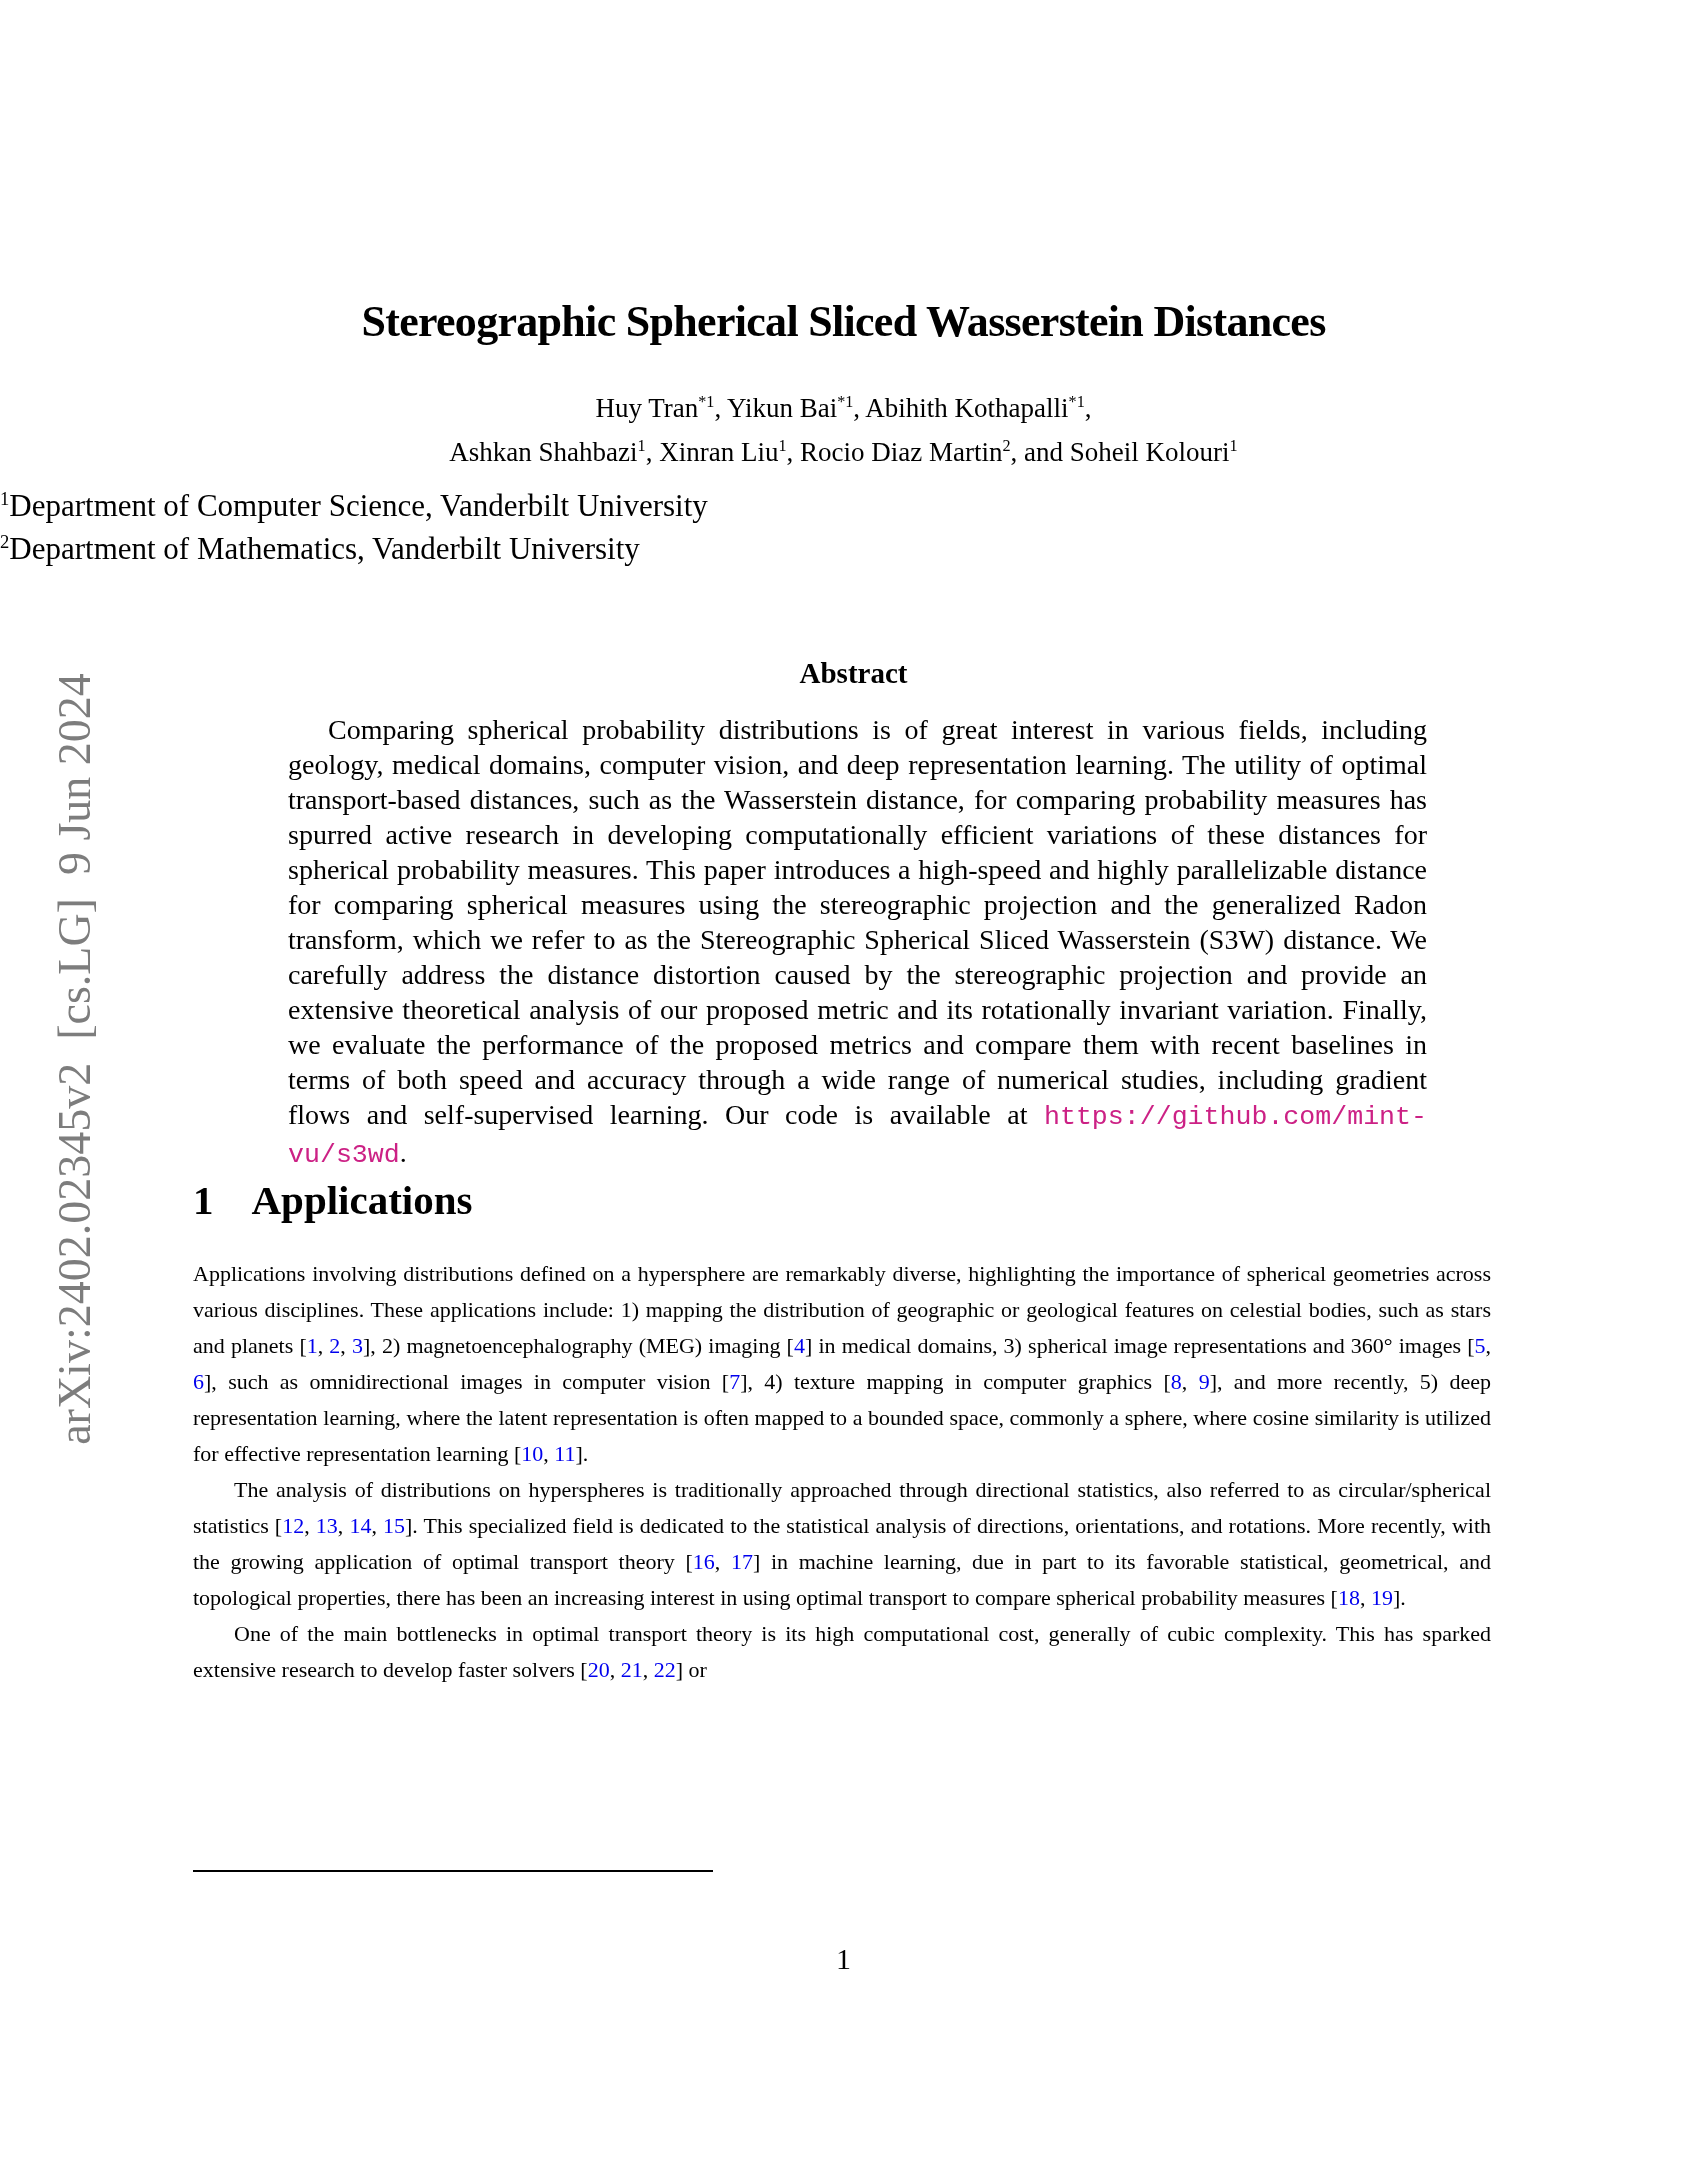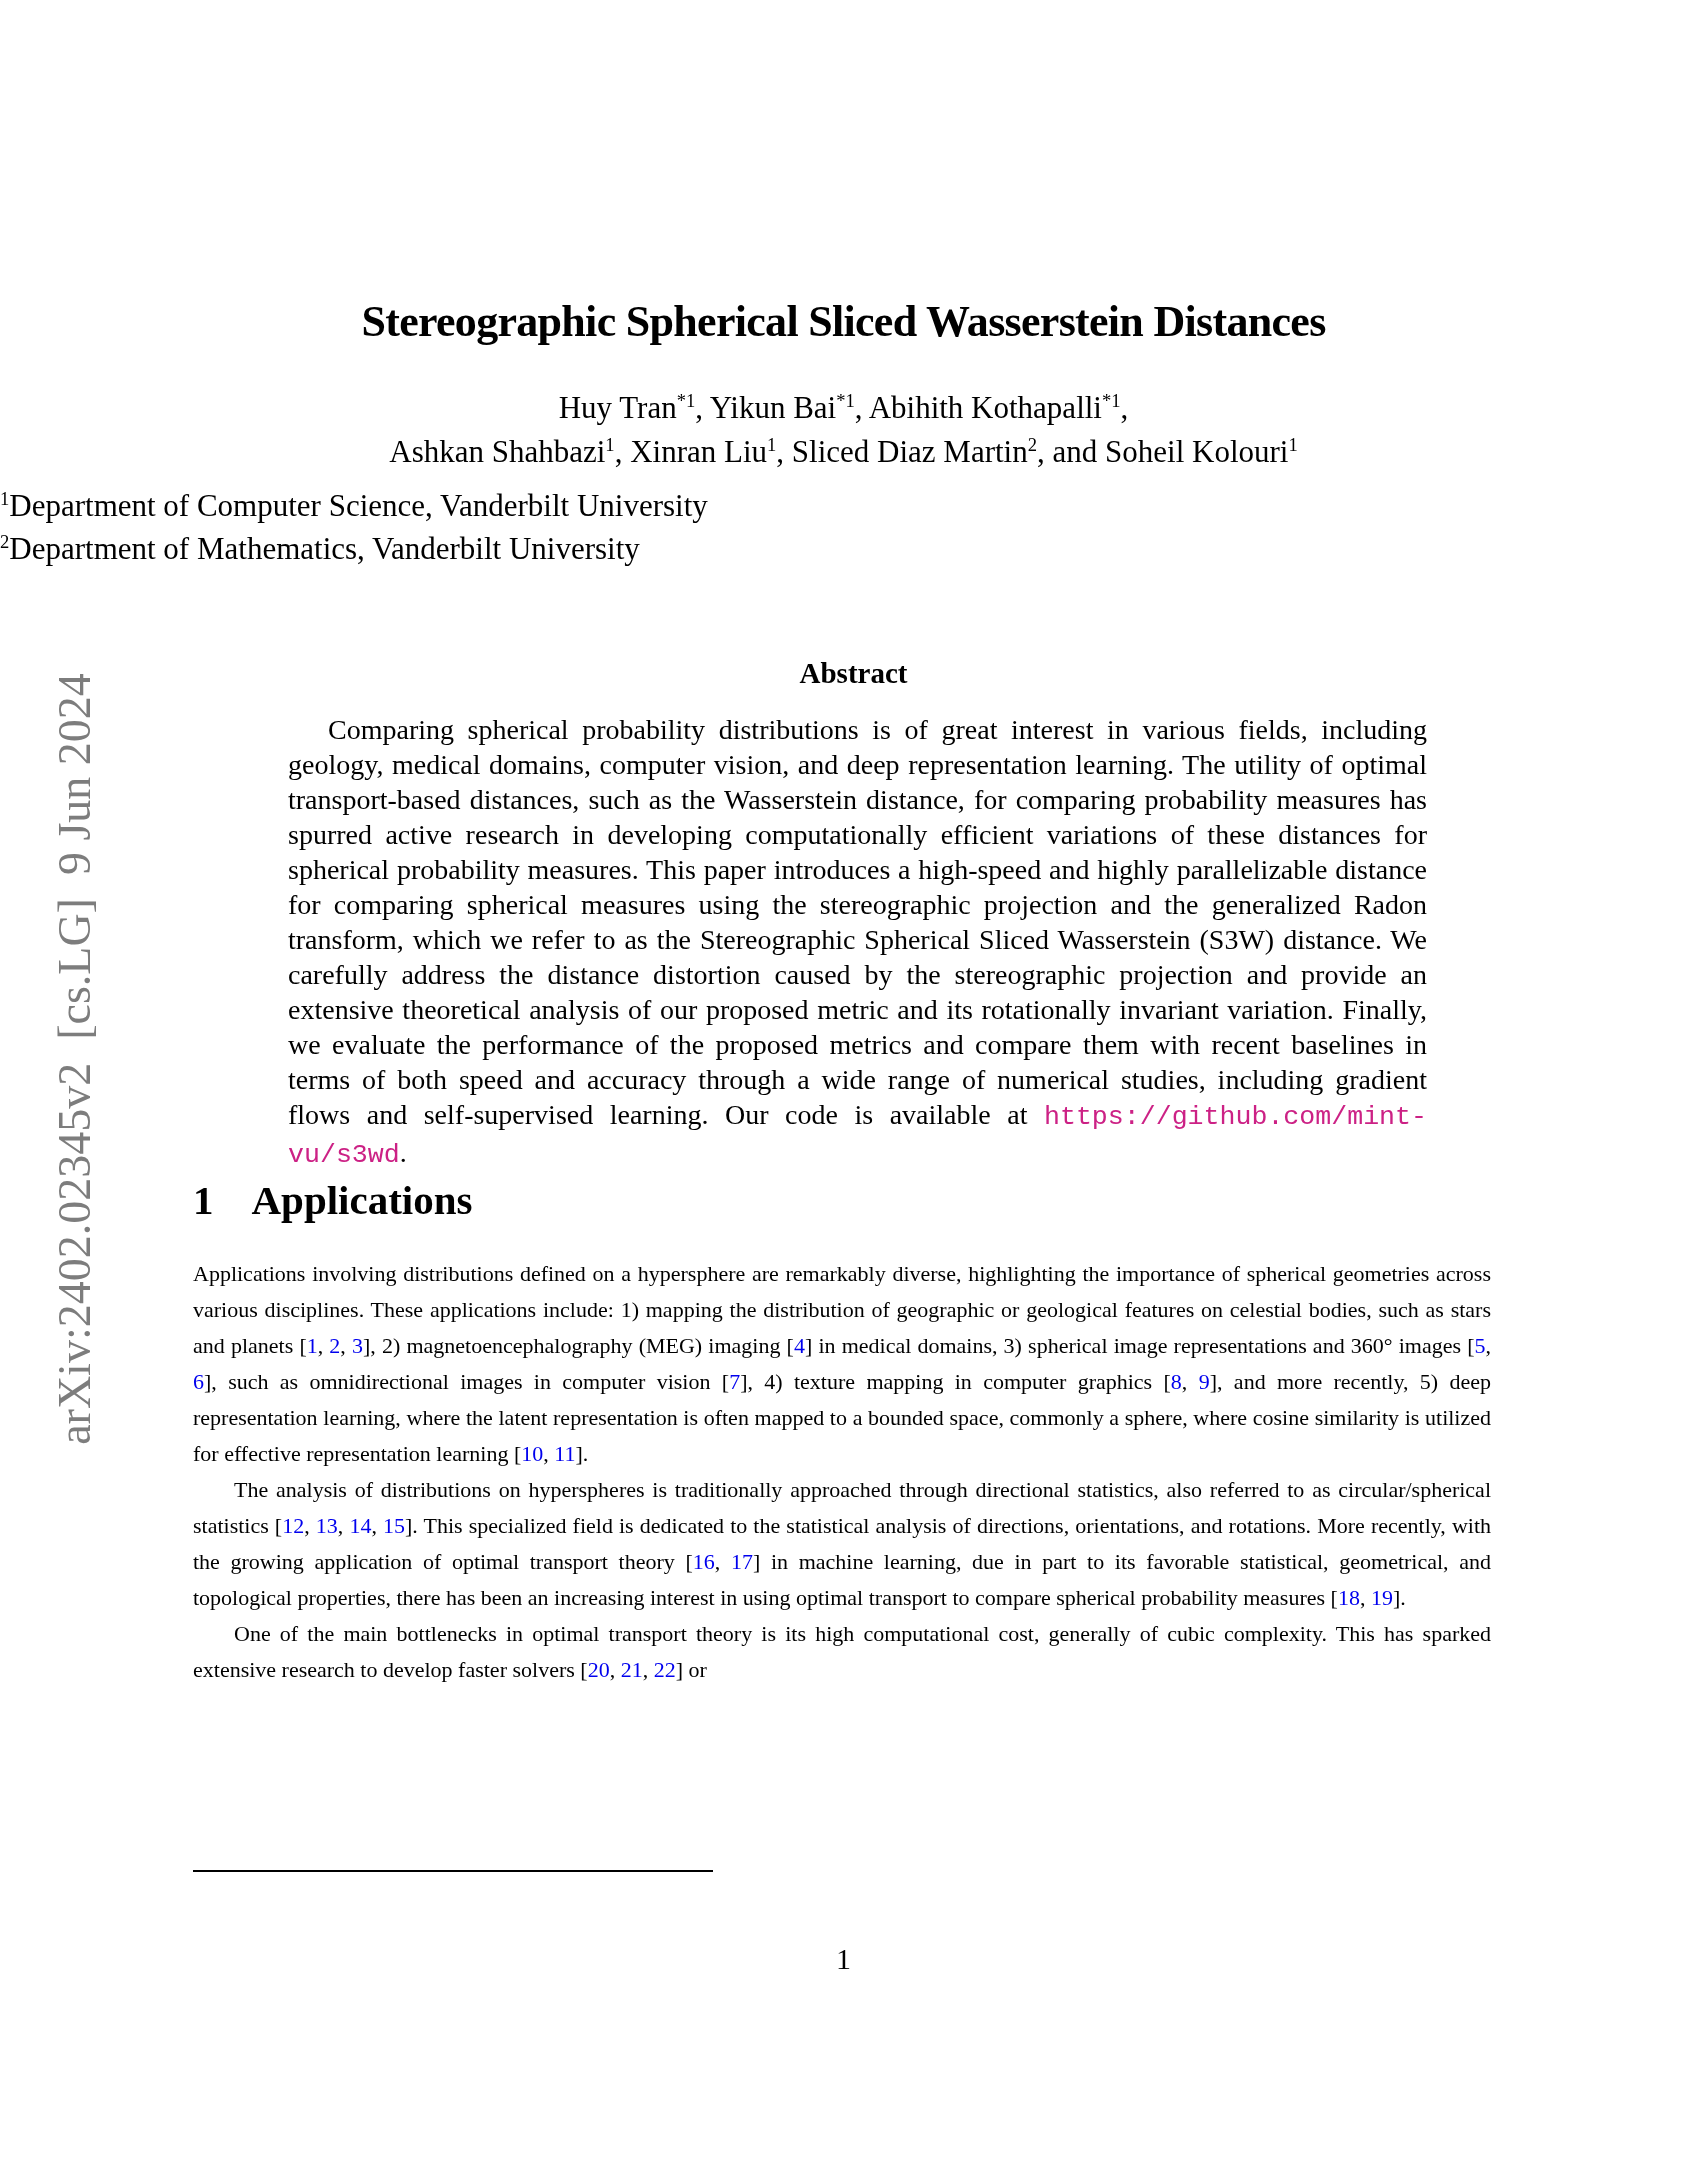--- a/index.html
+++ b/index.html
@@ -37,21 +37,21 @@
     font-weight: bold;
     letter-spacing: -0.7px;
   }
 
   .authors {
     position: absolute;
     top: 386px;
     left: 0;
     width: 100%;
     text-align: center;
-    font-size: 31px;
+    font-size: 27px;
     line-height: 44px;
   }
 
   .affiliations {
     position: absolute;
     top: 484px;
     left: 0;
     width: 100%;
     text-align: left;
     font-size: 31px;
@@ -149,21 +149,21 @@
 <body>
 
 <div class="page">
 
   <div class="watermark">arXiv:2402.02345v2  [cs.LG]  9 Jun 2024</div>
 
   <h1 class="title">Stereographic Spherical Sliced Wasserstein Distances</h1>
 
   <div class="authors">
     <div><span>Huy Tran</span><sup>*1</sup><span>, Yikun Bai</span><sup>*1</sup><span>, Abihith Kothapalli</span><sup>*1</sup><span>,</span></div>
-    <div><span>Ashkan Shahbazi</span><sup>1</sup><span>, Xinran Liu</span><sup>1</sup><span>, Sliced Diaz Martin</span><sup>2</sup><span>, and Soheil Kolouri</span><sup>1</sup></div>
+    <div><span>Ashkan Shahbazi</span><sup>1</sup><span>, Xinran Liu</span><sup>1</sup><span>, Rocio Diaz Martin</span><sup>2</sup><span>, and Soheil Kolouri</span><sup>1</sup></div>
   </div>
 
   <div class="affiliations">
     <div><sup>1</sup><span>Department of Computer Science, Vanderbilt University</span></div>
     <div><sup>2</sup><span>Department of Mathematics, Vanderbilt University</span></div>
   </div>
 
   <div class="abstract-heading">Abstract</div>
 
   <p class="abstract-body"><span>Comparing spherical probability distributions is of great interest in various fields, including geology, medical domains, computer vision, and deep representation learning. The utility of optimal transport-based distances, such as the Wasserstein distance, for comparing probability measures has spurred active research in developing computationally efficient variations of these distances for spherical probability measures. This paper introduces a high-speed and highly parallelizable distance for comparing spherical measures using the stereographic projection and the generalized Radon transform, which we refer to as the Stereographic Spherical Sliced Wasserstein (S3W) distance. We carefully address the distance distortion caused by the stereographic projection and provide an extensive theoretical analysis of our proposed metric and its rotationally invariant variation. Finally, we evaluate the performance of the proposed metrics and compare them with recent baselines in terms of both speed and accuracy through a wide range of numerical studies, including gradient flows and self-supervised learning. Our code is available at </span><span class="url">https://github.com/mint-vu/s3wd</span><span>.</span></p>

